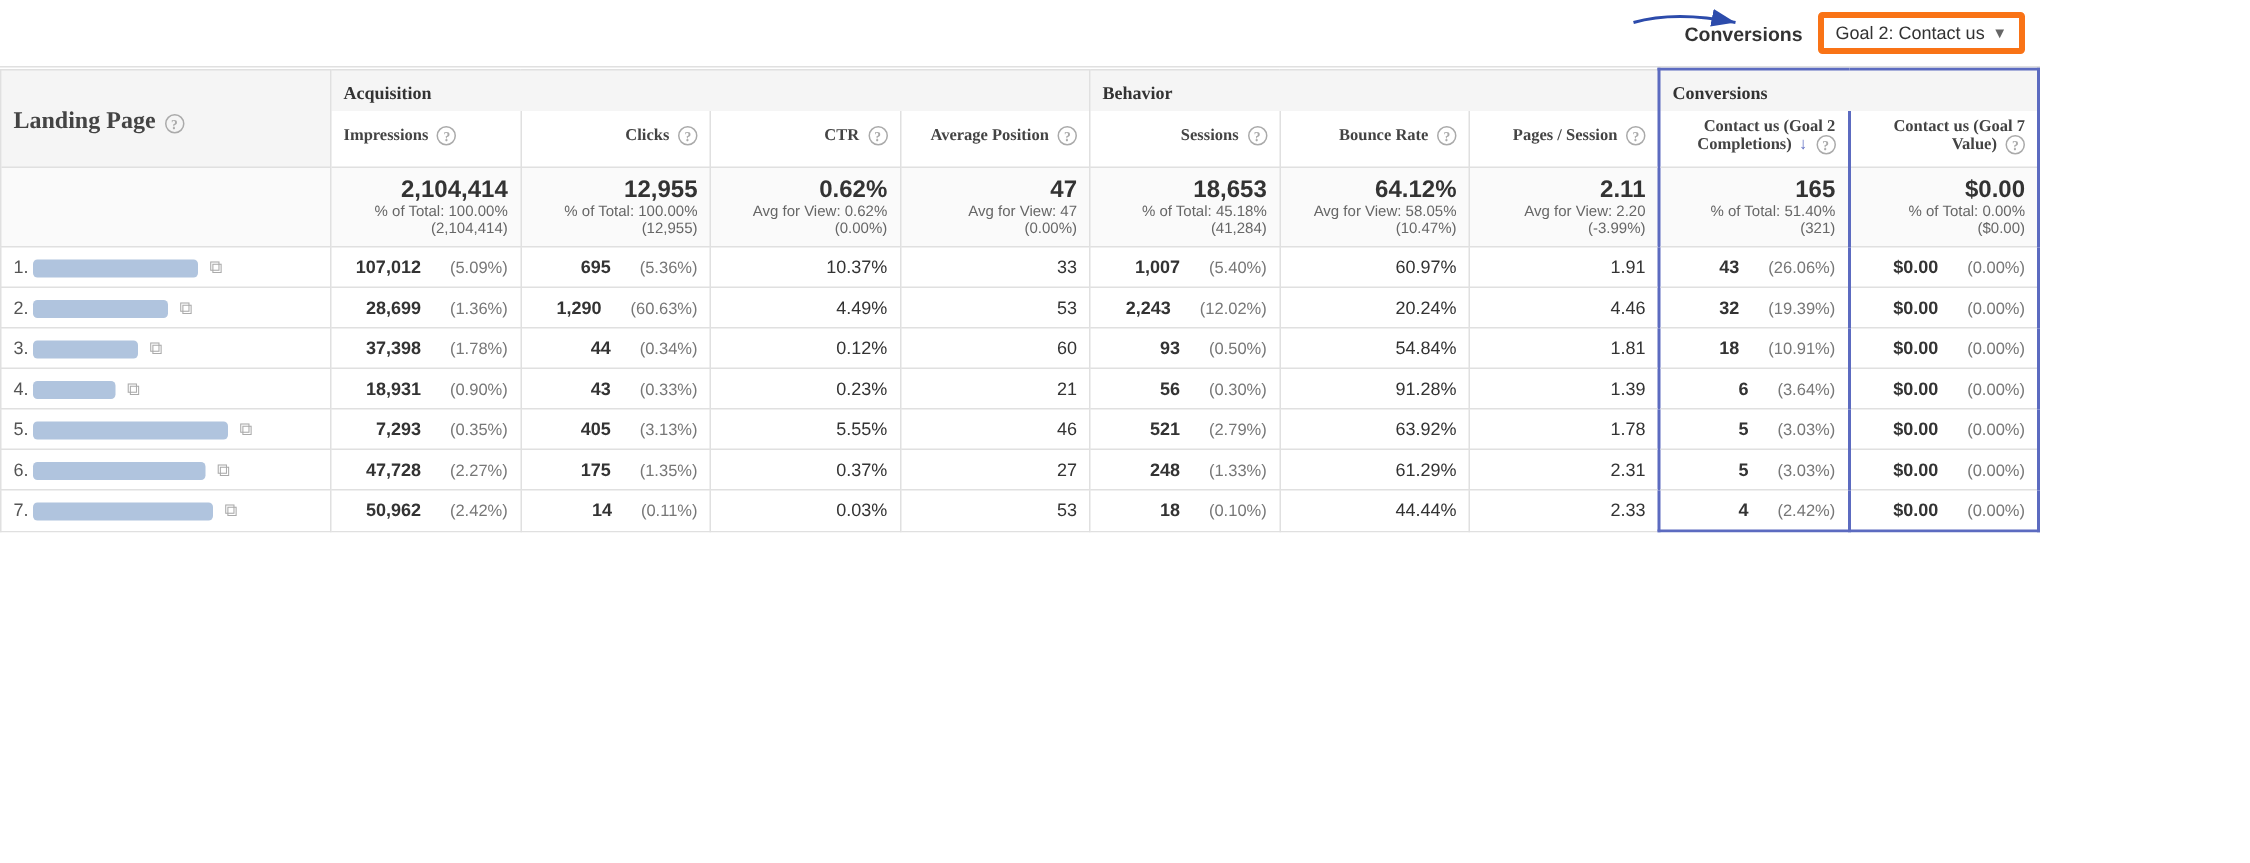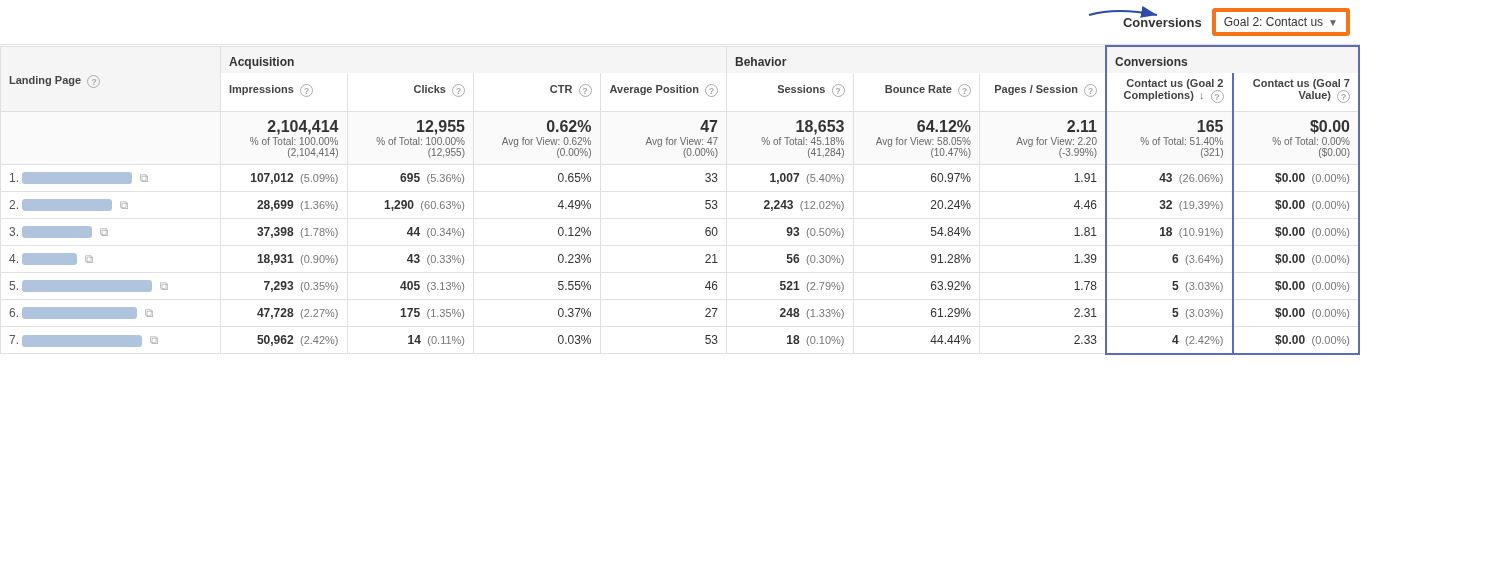--- a/index.html
+++ b/index.html
@@ -22,20 +22,21 @@
       border: 1px solid #e0e0e0;
       padding: 6px 8px;
       vertical-align: middle;
       text-align: right;
     }
     th {
       background: #f5f5f5;
       font-weight: bold;
       font-size: 11px;
       color: #444;
+      font-family: Liberation Serif, serif;
     }
     td:first-child, th:first-child {
       text-align: left;
     }
     .section-header {
       background: #f5f5f5;
       text-align: left;
       font-weight: bold;
       font-size: 12px;
       color: #333;
@@ -97,21 +98,21 @@
       vertical-align: middle;
     }
     .copy-icon {
       color: #aaa;
       font-size: 12px;
       margin-left: 4px;
     }
     .pct {
       color: #777;
       font-size: 11px;
-      margin-left: 3px;
+      margin-left: 16px;
     }
     .highlighted-col {
       border-left: 2px solid #5c6bc0 !important;
       border-right: 2px solid #5c6bc0 !important;
     }
     .highlighted-col-top {
       border-top: 2px solid #5c6bc0 !important;
     }
     .highlighted-col-bottom {
       border-bottom: 2px solid #5c6bc0 !important;
@@ -174,21 +175,21 @@
       color: #5c6bc0;
       font-size: 11px;
       margin-left: 2px;
     }
     .behavior-label, .acquisition-label, .conversions-label {
       font-weight: bold;
       font-size: 12px;
     }
     .landing-page-header {
       font-weight: bold;
-      font-size: 11px;
+      font-size: 16px;
     }
   </style>
 </head>
 <body>
 
 <div class="container">
 
   <div class="top-bar">
 
     <div class="arrow-annotation">
@@ -307,21 +308,21 @@
       <span class="row-num">1.</span>
       <span class="blurred" style="width:110px"></span>
       <span class="copy-icon">⧉</span>
     </td>
     <td class="col-impressions">
       <strong>107,012</strong> <span class="pct">(5.09%)</span>
     </td>
     <td class="col-clicks">
       <strong>695</strong> <span class="pct">(5.36%)</span>
     </td>
-    <td class="col-ctr">0.65%</td>
+    <td class="col-ctr">10.37%</td>
     <td class="col-avgpos">33</td>
     <td class="col-sessions">
       <strong>1,007</strong> <span class="pct">(5.40%)</span>
     </td>
     <td class="col-bouncerate">60.97%</td>
     <td class="col-pagessession">1.91</td>
     <td class="col-goalcomp highlighted-col">
       <strong>43</strong> <span class="pct">(26.06%)</span>
     </td>
     <td class="col-goalvalue highlighted-col">

